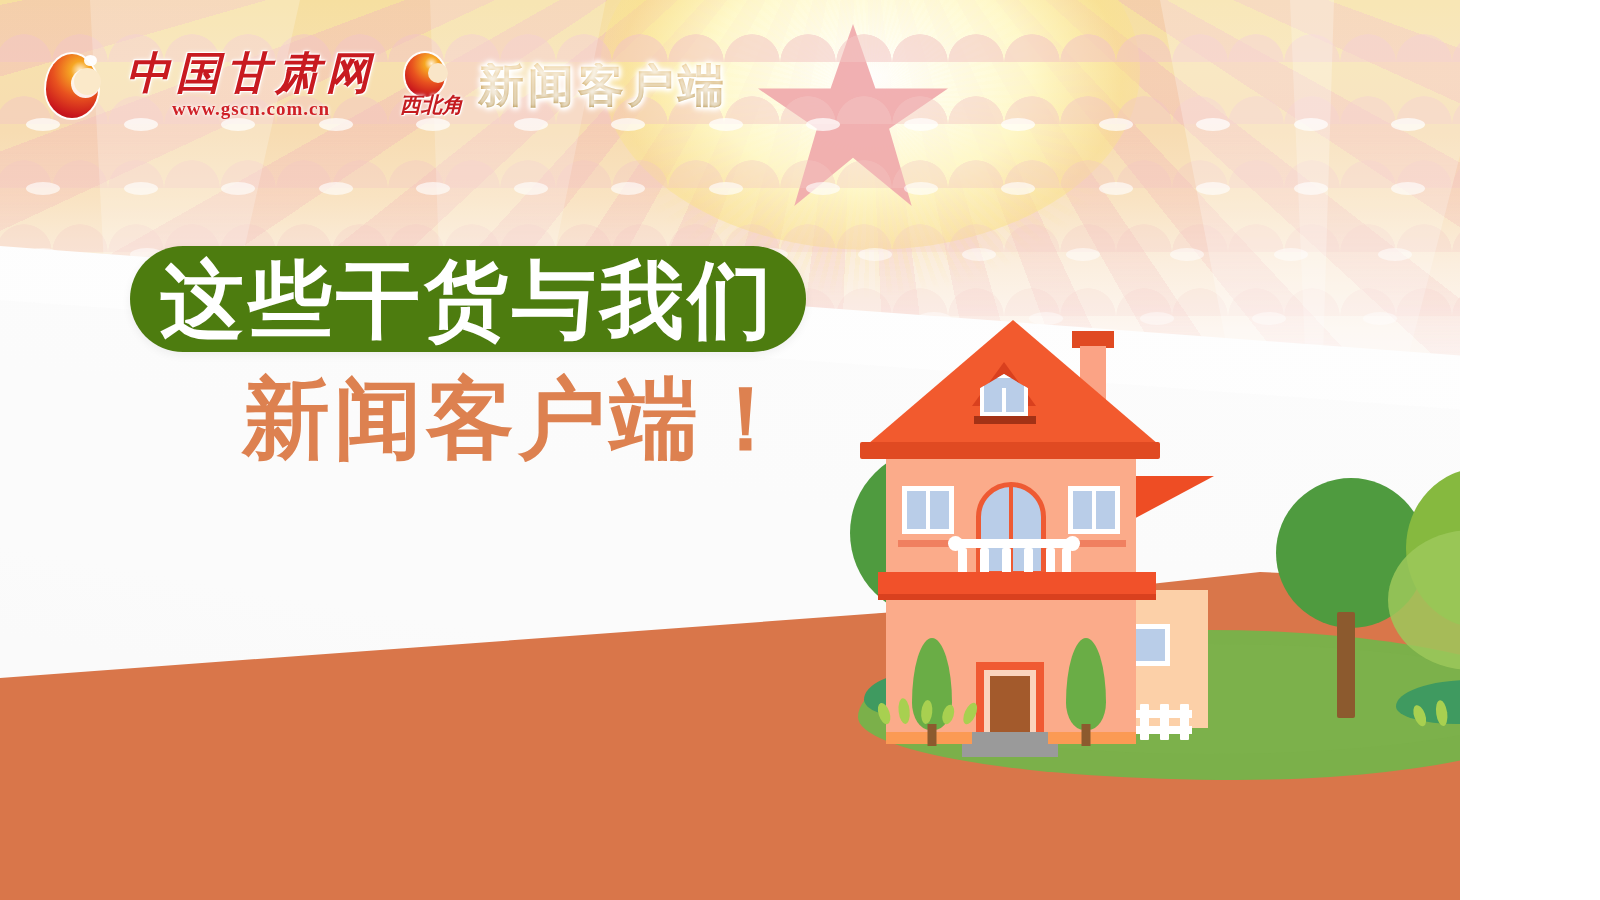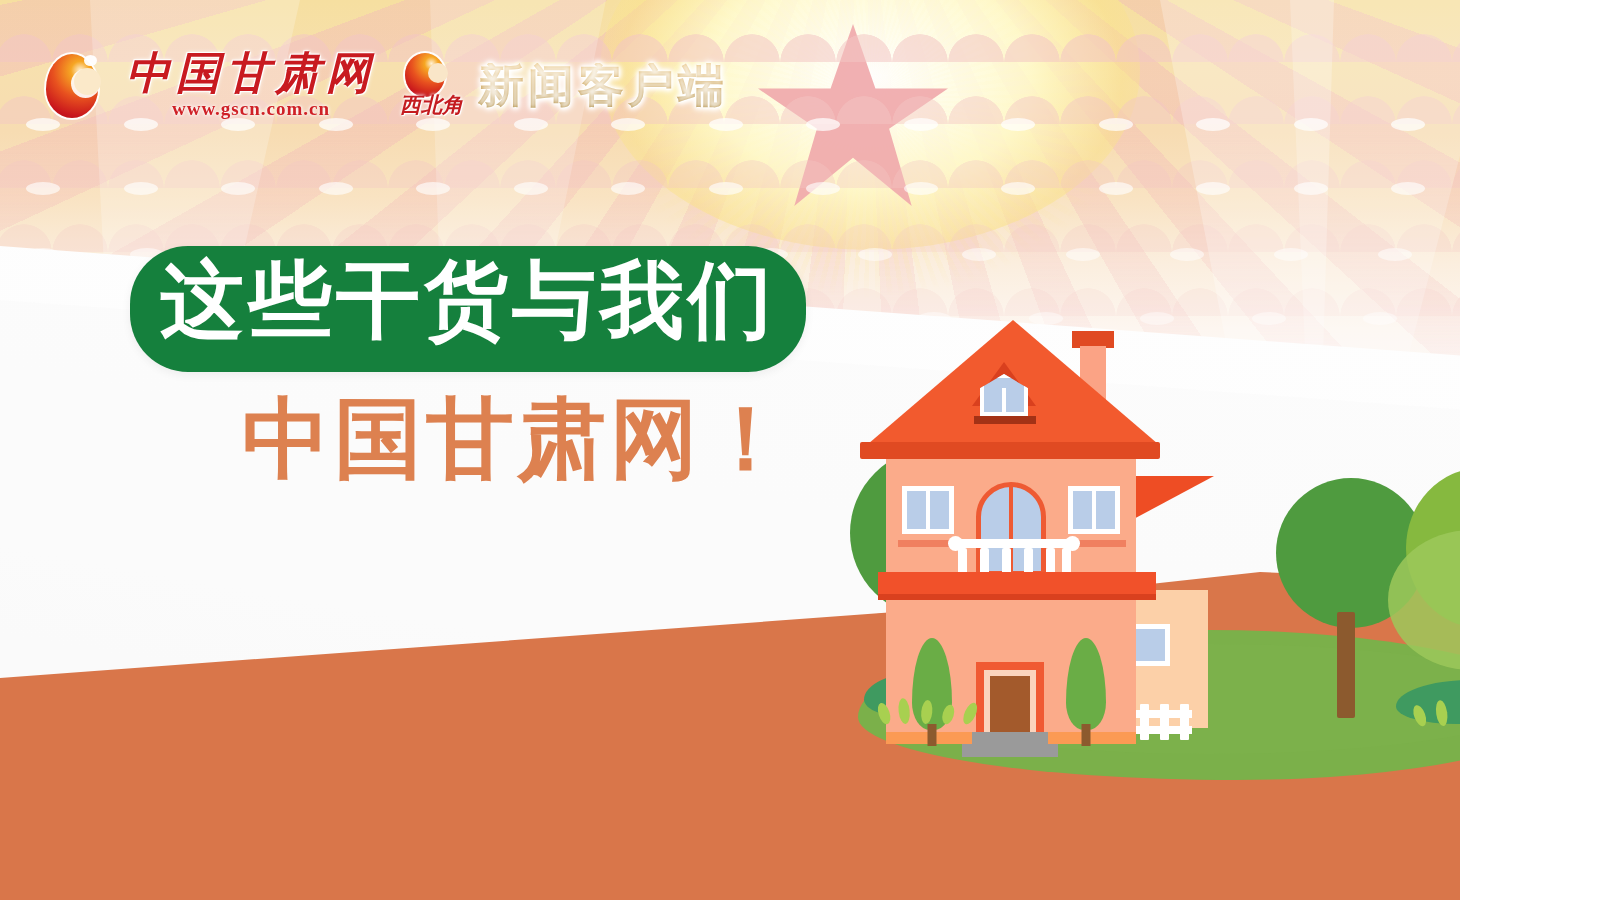--- a/index.html
+++ b/index.html
@@ -190,22 +190,22 @@
 
   
   .headline { position:absolute; left:118px; top:228px; }
   .line1 {
     font-family:"Liberation Sans","DejaVu Sans",sans-serif;
     font-size:108px; font-weight:700; color:#8a0b1c;
     letter-spacing:6px; line-height:1.08; white-space:nowrap;
   }
   .pillwrap { margin-top:18px; margin-left:12px; display:inline-block; }
   .pill {
-    display:inline-block; background:#15803d; border-radius:58px;
-    padding:12px 30px 28px 30px;
+    display:inline-block; background:#4d7c0f; border-radius:58px;
+    padding:12px 30px 8px 30px;
     box-shadow:0 3px 10px rgba(0,0,0,.06);
   }
   .line2 {
     font-family:"Liberation Sans","DejaVu Sans",sans-serif;
     font-size:84px; font-weight:700; color:#ffffff;
     letter-spacing:4px; line-height:1.02; white-space:nowrap;
   }
   .line3 {
     margin-top:22px; margin-left:124px;
     font-family:"Liberation Sans","DejaVu Sans",sans-serif;
@@ -452,21 +452,21 @@
 
     <div class="app-name">新闻客户端</div>
   </div>
 
   <div class="headline">
     <div class="pillwrap">
       <div class="pill">
         <div class="line2">这些干货与我们</div>
       </div>
     </div>
-    <div class="line3">中国甘肃网！</div>
+    <div class="line3">新闻客户端！</div>
   </div>
 
   <div class="scene">
 
     <div class="tree" style="left:10px; top:148px; width:170px; height:260px;">
       <span class="crown" style="left:0; top:0; width:170px; height:170px; background:#4f9b3f;"></span>
       <span class="crown hi" style="left:38px; top:46px; width:120px; height:120px; background:#78b74c;"></span>
       <span class="trunk" style="height:118px; left:92px;"></span>
     </div>
     <div class="bush" style="left:24px; top:372px; width:120px; height:46px; background:#3f9a60;"></div>

